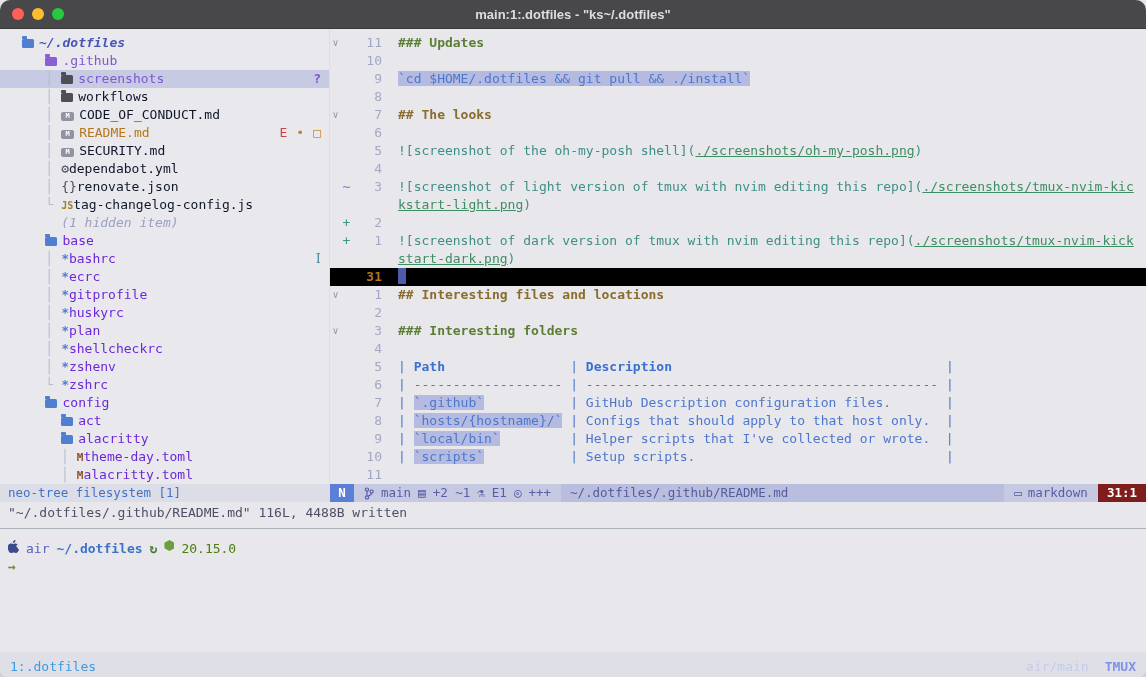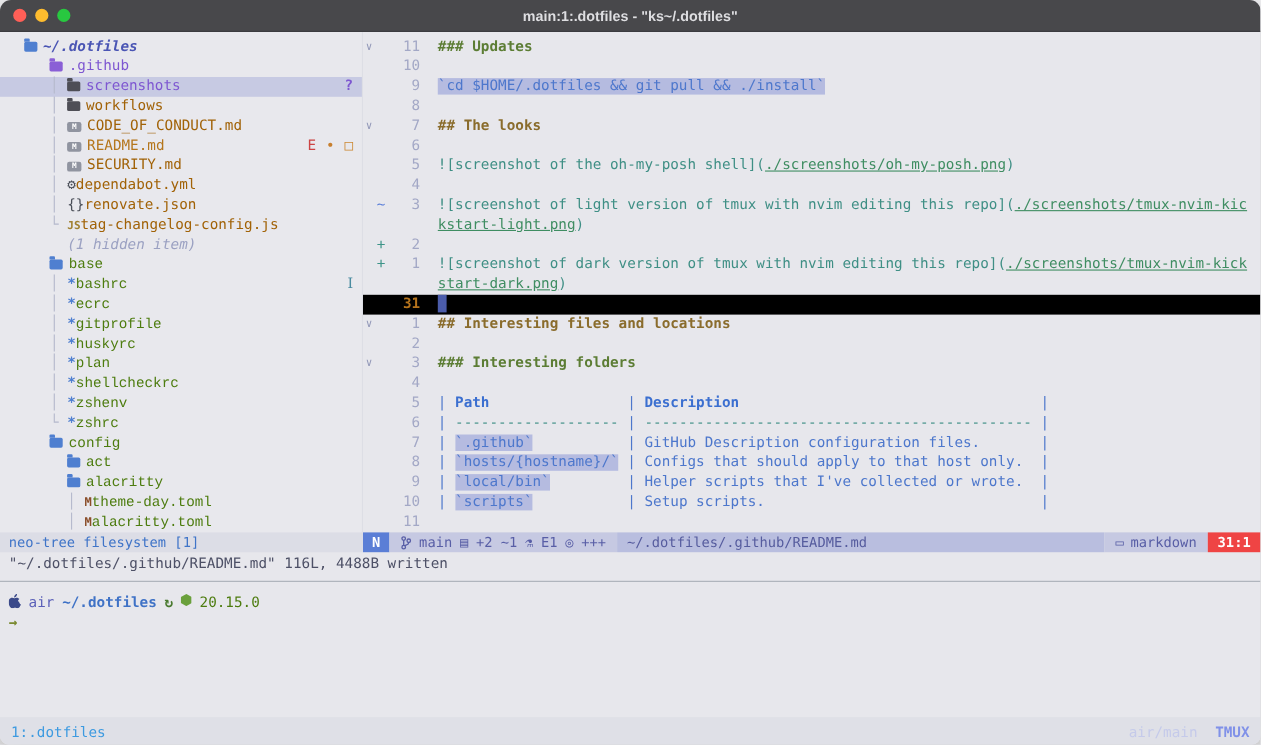--- a/index.html
+++ b/index.html
@@ -23,23 +23,23 @@
   .fol::before{content:"";position:absolute;top:-3px;left:0;width:5px;height:3px;border-radius:1px 1px 0 0;background:inherit;}
   .fol-blue{background:#4f7fd0}.fol-purple{background:#8a5fd6}.fol-dark{background:#4e4e56}
   .badge-md{display:inline-block;width:13px;height:9px;background:#9094a0;color:#fff;border-radius:2px;
     font-size:7px;line-height:9px;text-align:center;margin-right:5px;vertical-align:1px;font-weight:bold;}
   .icon-dark{color:#4a4e58;}
   .icon-js{color:#a08030;font-weight:bold;font-size:10px;}
   .icon-toml{color:#8a4e2a;font-weight:bold;font-size:11px;}
   .icon-star{color:#4f7fd0;font-weight:bold;}
   .lbl-root{color:#4a55b4;font-weight:bold;font-style:italic;}
   .lbl-purple{color:#7e57d1;}
-  .lbl-dark{color:#a16207;}
+  .lbl-dark{color:#0f172a;}
   .lbl-orange{color:#b5761c;}
-  .lbl-blue{color:#4d7c0f;font-family:Liberation Mono, monospace;}
+  .lbl-blue{color:#6d28d9;}
   .lbl-dim{color:#9ba1c2;font-style:italic;}
   .tmarks{position:absolute;right:8px;top:0;display:flex;gap:9px;}
   .mk-q{color:#7e57d1;font-weight:bold;}
   .mk-e{color:#cc4444;}
   .mk-dot{color:#c77f2e;}
   .mk-sq{color:#cc8833;}
   .mk-ibeam{font-family:"DejaVu Serif","Liberation Serif",serif;color:#4a8ba0;}
   
   .editor{flex:1;padding-top:5px;background:#e7e7ec;overflow:hidden;}
   .erow{display:flex;height:18px;line-height:18px;white-space:pre;}
@@ -61,21 +61,21 @@
   .dash{color:#3f8f85;}
   .cursorblock{display:inline-block;width:8px;height:16px;background:#4b5caa;vertical-align:-3px;}
   
   .statusrow{height:18px;display:flex;font-size:12.5px;}
   .nt-status{width:330px;box-sizing:border-box;background:#dcdde6;color:#3f74c8;padding-left:8px;line-height:18px;}
   .lualine{flex:1;display:flex;line-height:18px;}
   .seg-mode{width:24px;text-align:center;background:#5b7ed6;color:#fff;font-weight:bold;}
   .seg-a{background:#c6c9e2;color:#585ea6;padding:0 10px;display:flex;gap:7px;align-items:center;}
   .seg-path{flex:1;background:#b9bedf;color:#565c9e;padding-left:9px;}
   .seg-c{background:#c6c9e2;color:#585ea6;padding:0 10px;display:flex;gap:6px;align-items:center;}
-  .seg-pos{background:#ef4444;color:#fff;font-weight:bold;padding:0 9px;}
+  .seg-pos{background:#7f1d1d;color:#fff;font-weight:bold;padding:0 9px;}
   
   .cmdline{height:26px;line-height:22px;padding-left:8px;color:#4d5066;background:#e7e7ec;}
   .shell{height:112px;border-top:1px solid #aab0b8;background:#e7e7ec;padding:11px 8px 0 8px;box-sizing:content-box;}
   .pline{height:18px;line-height:18px;display:flex;align-items:flex-start;gap:7px;white-space:pre;}
   .p-user{color:#5a5fb8;}
   .p-path{color:#3f72c6;font-weight:bold;}
   .p-git{color:#4a7a30;font-weight:bold;}
   .p-node{color:#4d7c0f;}
   .hexagon{display:inline-block;width:10px;height:11px;background:#6aa03c;
     clip-path:polygon(50% 0,100% 25%,100% 75%,50% 100%,0 75%,0 25%);}

